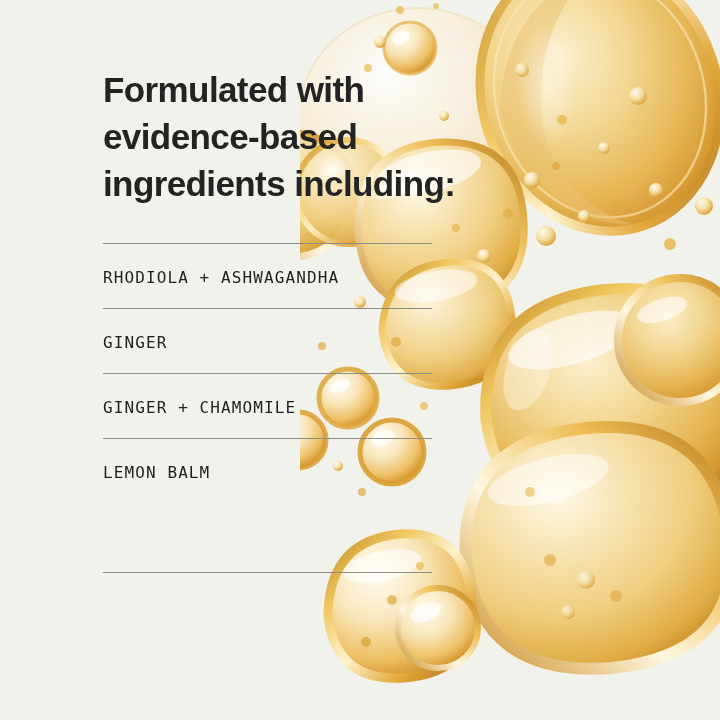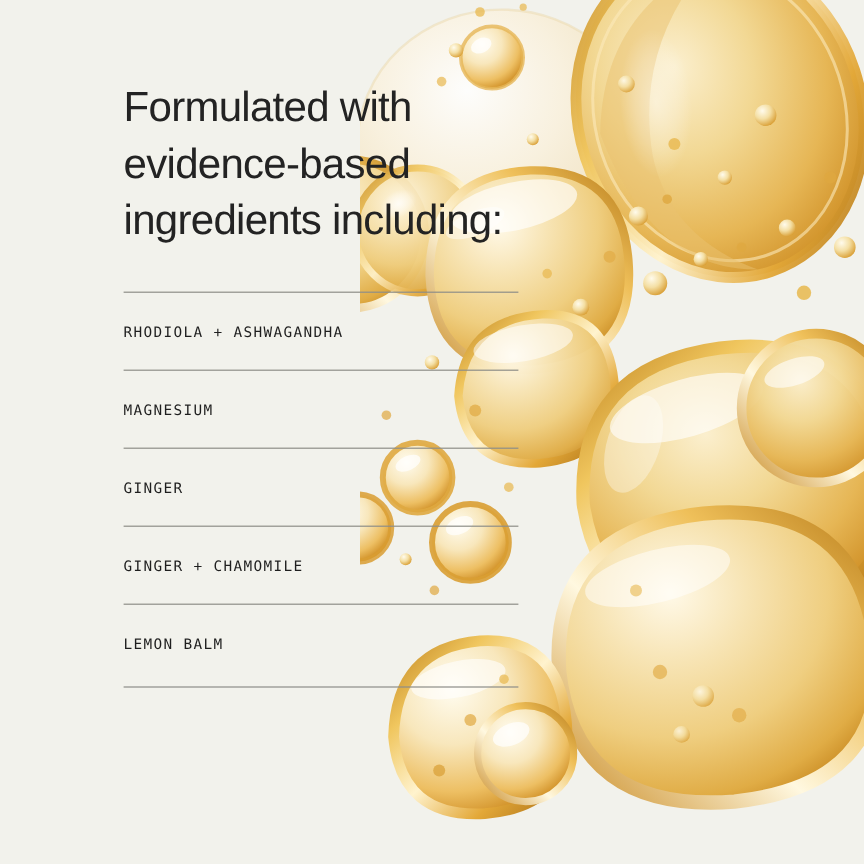--- a/index.html
+++ b/index.html
@@ -36,21 +36,21 @@
     width:470px; height:720px;
     padding:0;
   }
 
   .headline {
     position:absolute;
     left:103px;
     top:66px;
     width:360px;
     font-family:"Liberation Sans", sans-serif;
-    font-weight:400;
+    font-weight:700;
     font-size:35px;
     line-height:47px;
     letter-spacing:-0.6px;
     color:#232323;
     white-space:pre-line;
   }
 
   .ingredient-list {
     position:absolute;
     left:103px;
@@ -63,21 +63,21 @@
     position:relative;
     height:65px;
     border-top:1px solid #8E8E88;
     display:flex;
     align-items:center;
   }
   .ingredient-row:last-child { height:65px; }
 
   .ingredient-row .label {
     font-family:"DejaVu Sans Mono", "Liberation Mono", monospace;
-    font-size:12px;
+    font-size:16px;
     font-weight:400;
     letter-spacing:1.1px;
     color:#1F1F1F;
     white-space:pre;
     padding-top:2px;
   }
 
   .list-end-rule {
     position:absolute;
     left:103px;
@@ -300,23 +300,20 @@
 
   <div id="content">
 
     <h1 class="headline">Formulated with
 evidence-based
 ingredients including:</h1>
 
     <ul class="ingredient-list">
       <li class="ingredient-row">
         <span class="label">RHODIOLA + ASHWAGANDHA</span>
-      </li>
-      <li class="ingredient-row">
-        <span class="label">MAGNESIUM</span>
       </li>
       <li class="ingredient-row">
         <span class="label">GINGER</span>
       </li>
       <li class="ingredient-row">
         <span class="label">GINGER + CHAMOMILE</span>
       </li>
       <li class="ingredient-row">
         <span class="label">LEMON BALM</span>
       </li>

